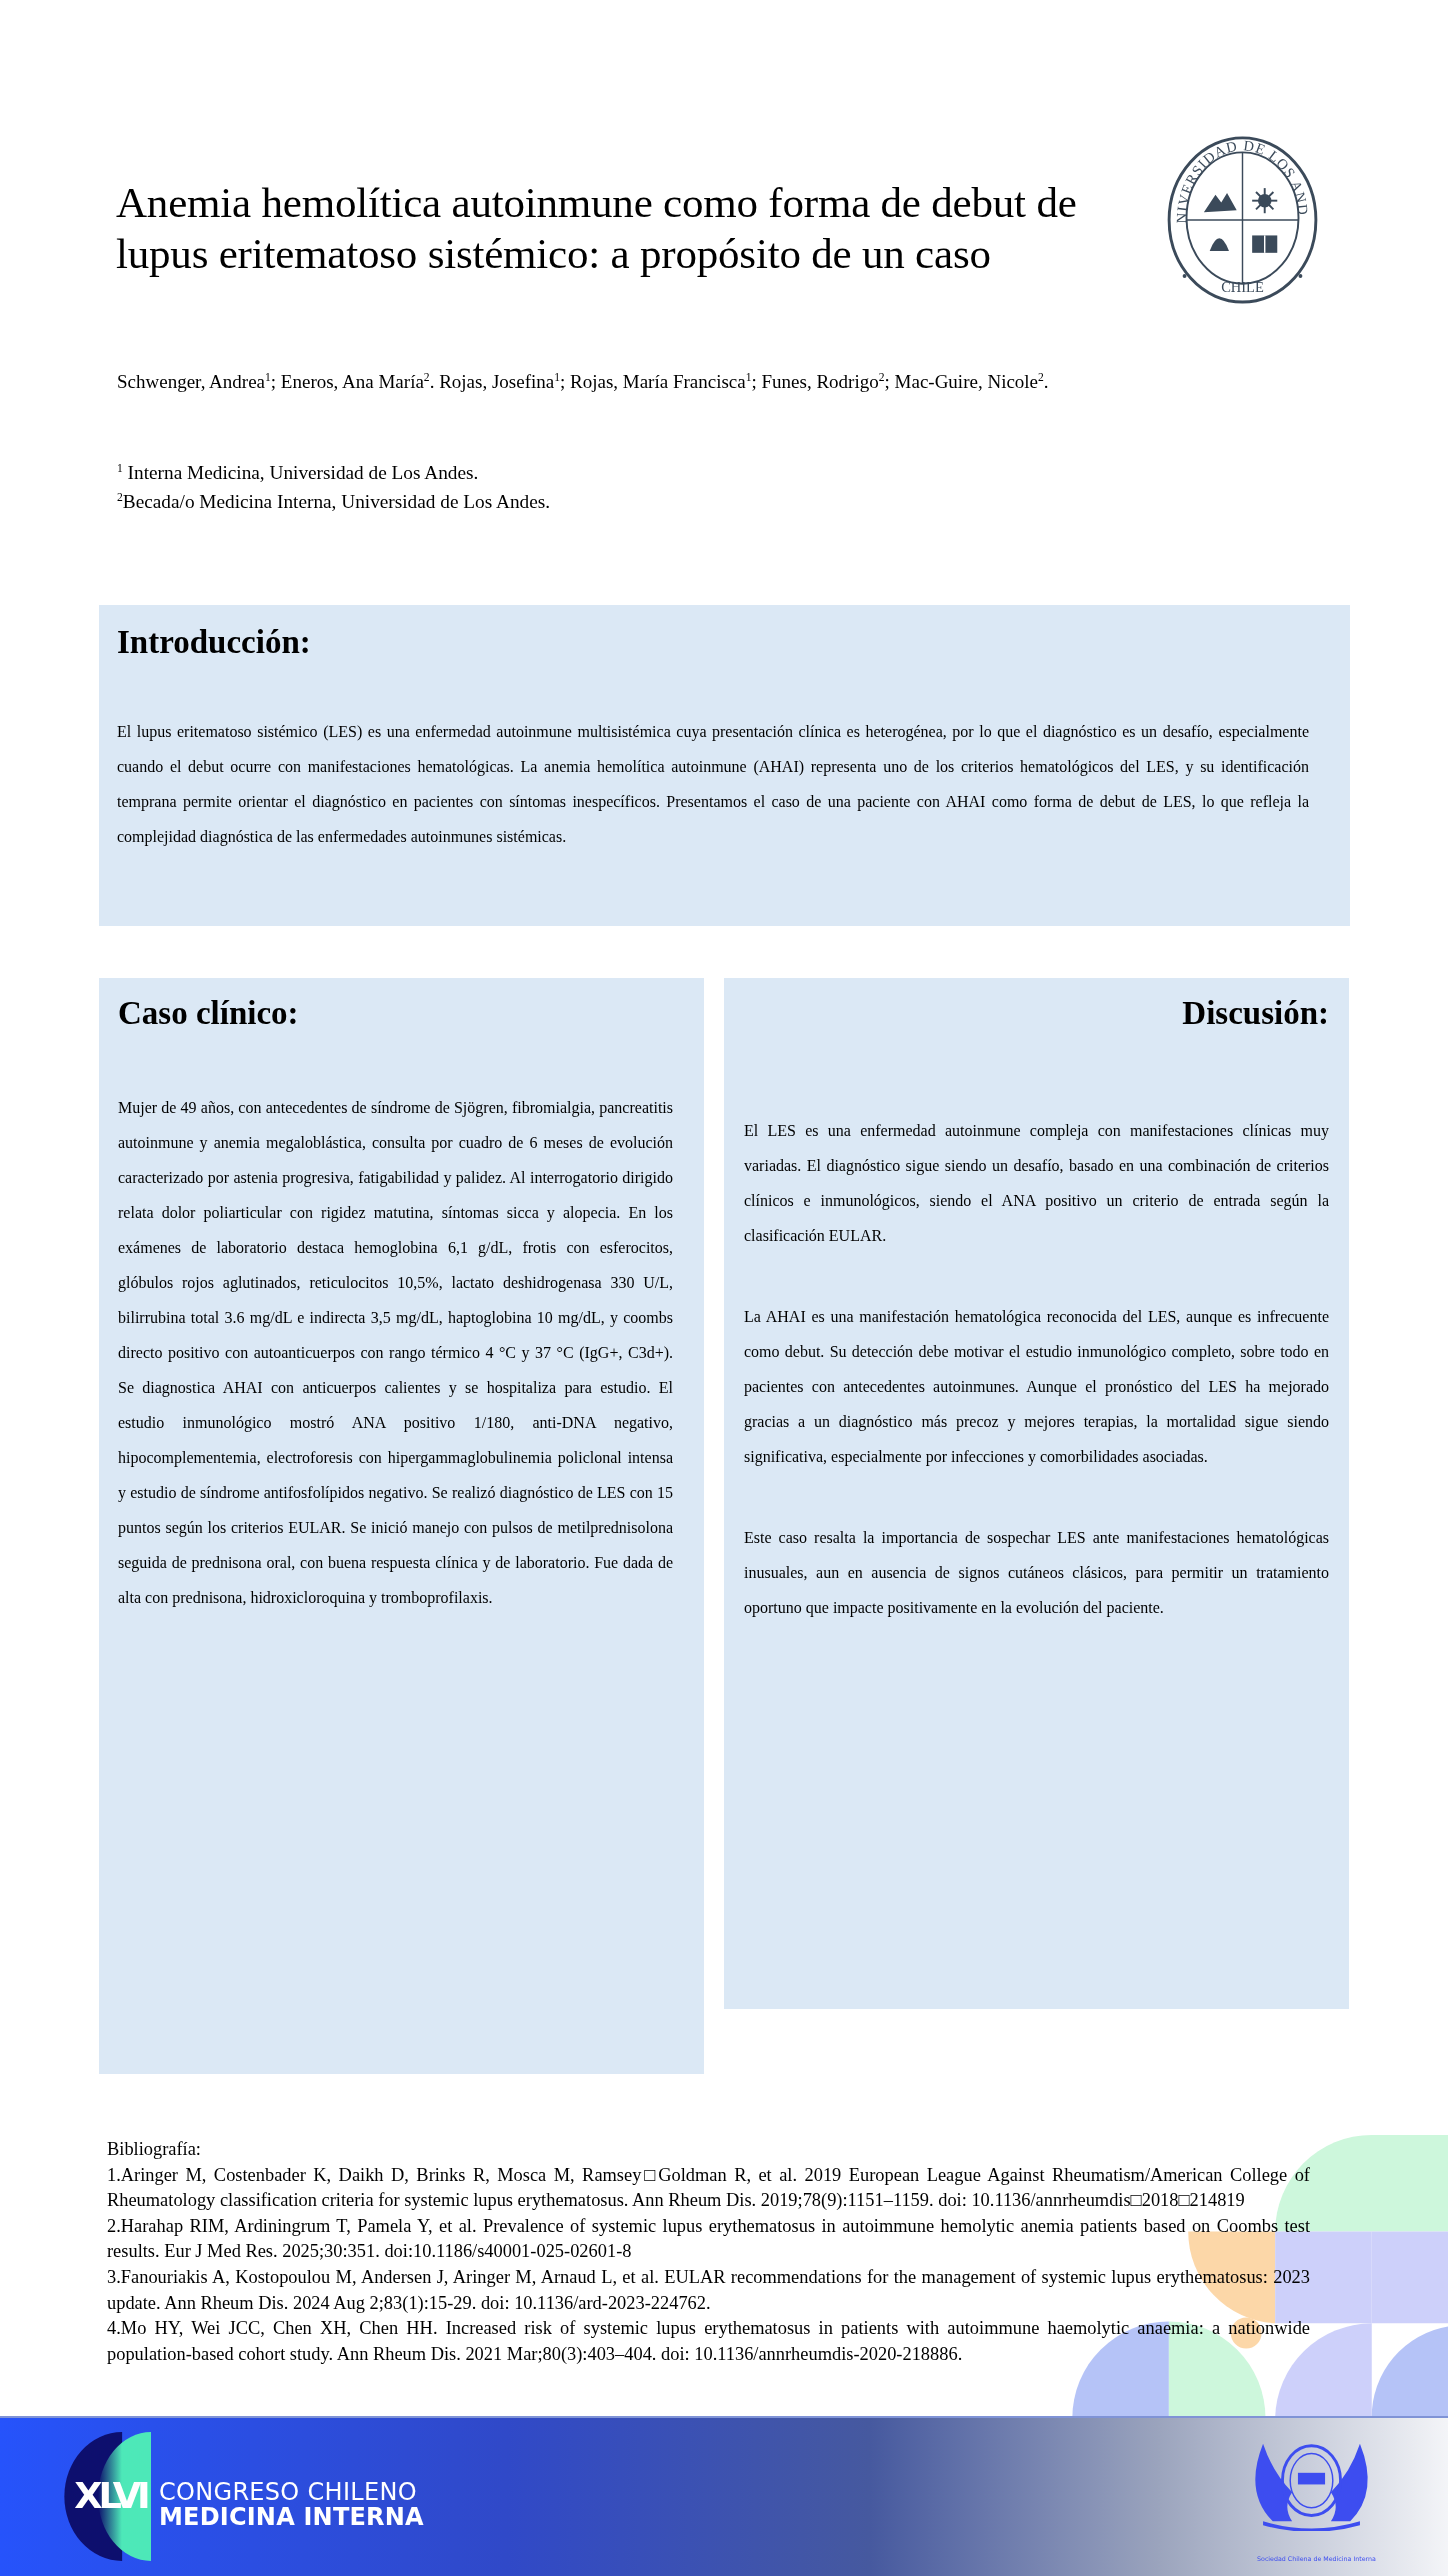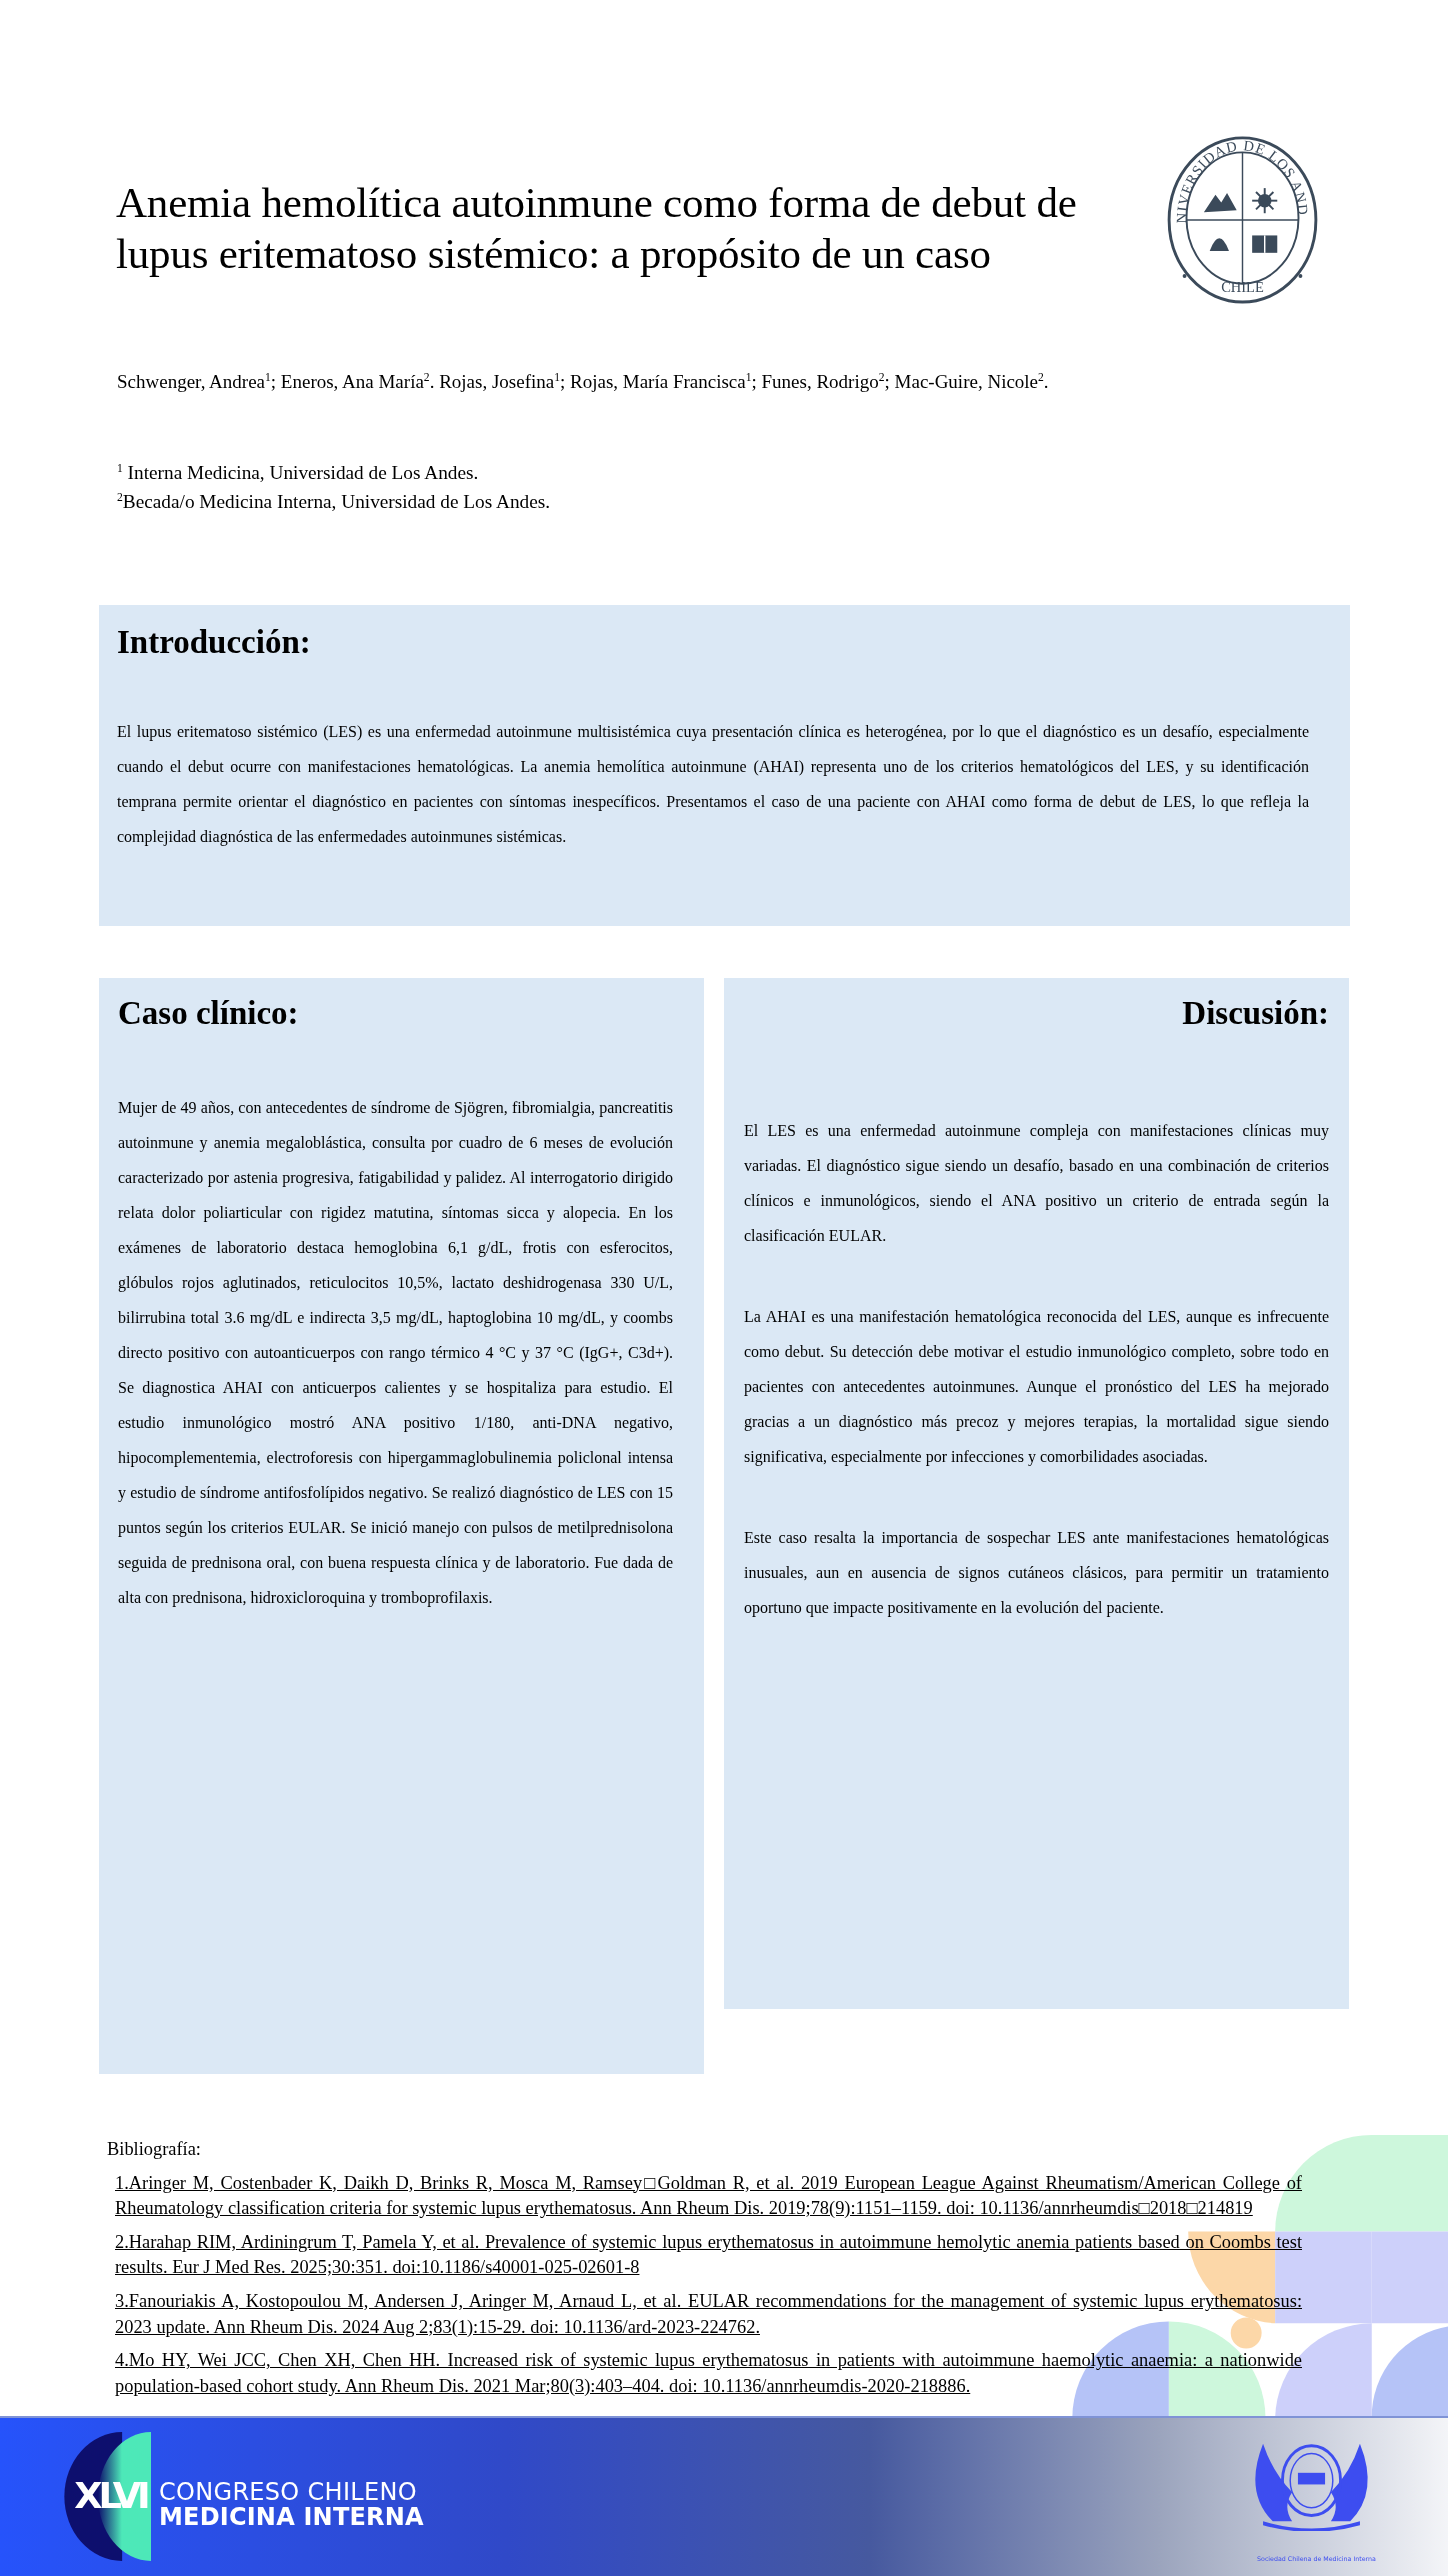--- a/index.html
+++ b/index.html
@@ -29,21 +29,21 @@
   #case-content .sec-title { margin-top: 19.3px; }
   #case-content .body-text { margin-top: 60px; }
   #disc-box { left: 724px; top: 978px; width: 625px; height: 1031px; }
   #disc-content { left: 744px; top: 978px; width: 585px; }
   #disc-content .sec-title { margin-top: 19.3px; text-align: right; }
   #disc-content .p1 { margin-top: 83px; }
   #disc-content .p2, #disc-content .p3 { margin-top: 46px; }
   #decor { left: 1053px; top: 2135px; width: 396px; height: 283px; }
   #biblio { left: 107px; top: 2137px; width: 1203px; font-size: 18.4px; line-height: 25.6px; }
   #biblio .bib-head { margin: 0; }
-  #biblio .bib-item { margin: 8px; text-align: justify; text-decoration: underline; }
+  #biblio .bib-item { margin: 0; text-align: justify; }
   #footer {
     left: 0; top: 2418px; width: 1449px; height: 158px;
     background: linear-gradient(90deg, #2653fb 0%, #3049c8 35%, #46599f 60%, #9ba4bd 80%, #f4f5f8 100%);
   }
   #footer-line { left: 0; top: 2416px; width: 1449px; height: 2.9px; background: #7f93d6; }
   #xlvi-mark { left: 64px; top: 2432px; width: 97px; height: 129px; }
   #xlvi-text {
     left: 76px; top: 2476px; color: #fff; font-family: "DejaVu Sans", sans-serif;
     font-weight: bold; font-size: 35px; letter-spacing: -3.9px; transform: scaleX(1.05);
   }

